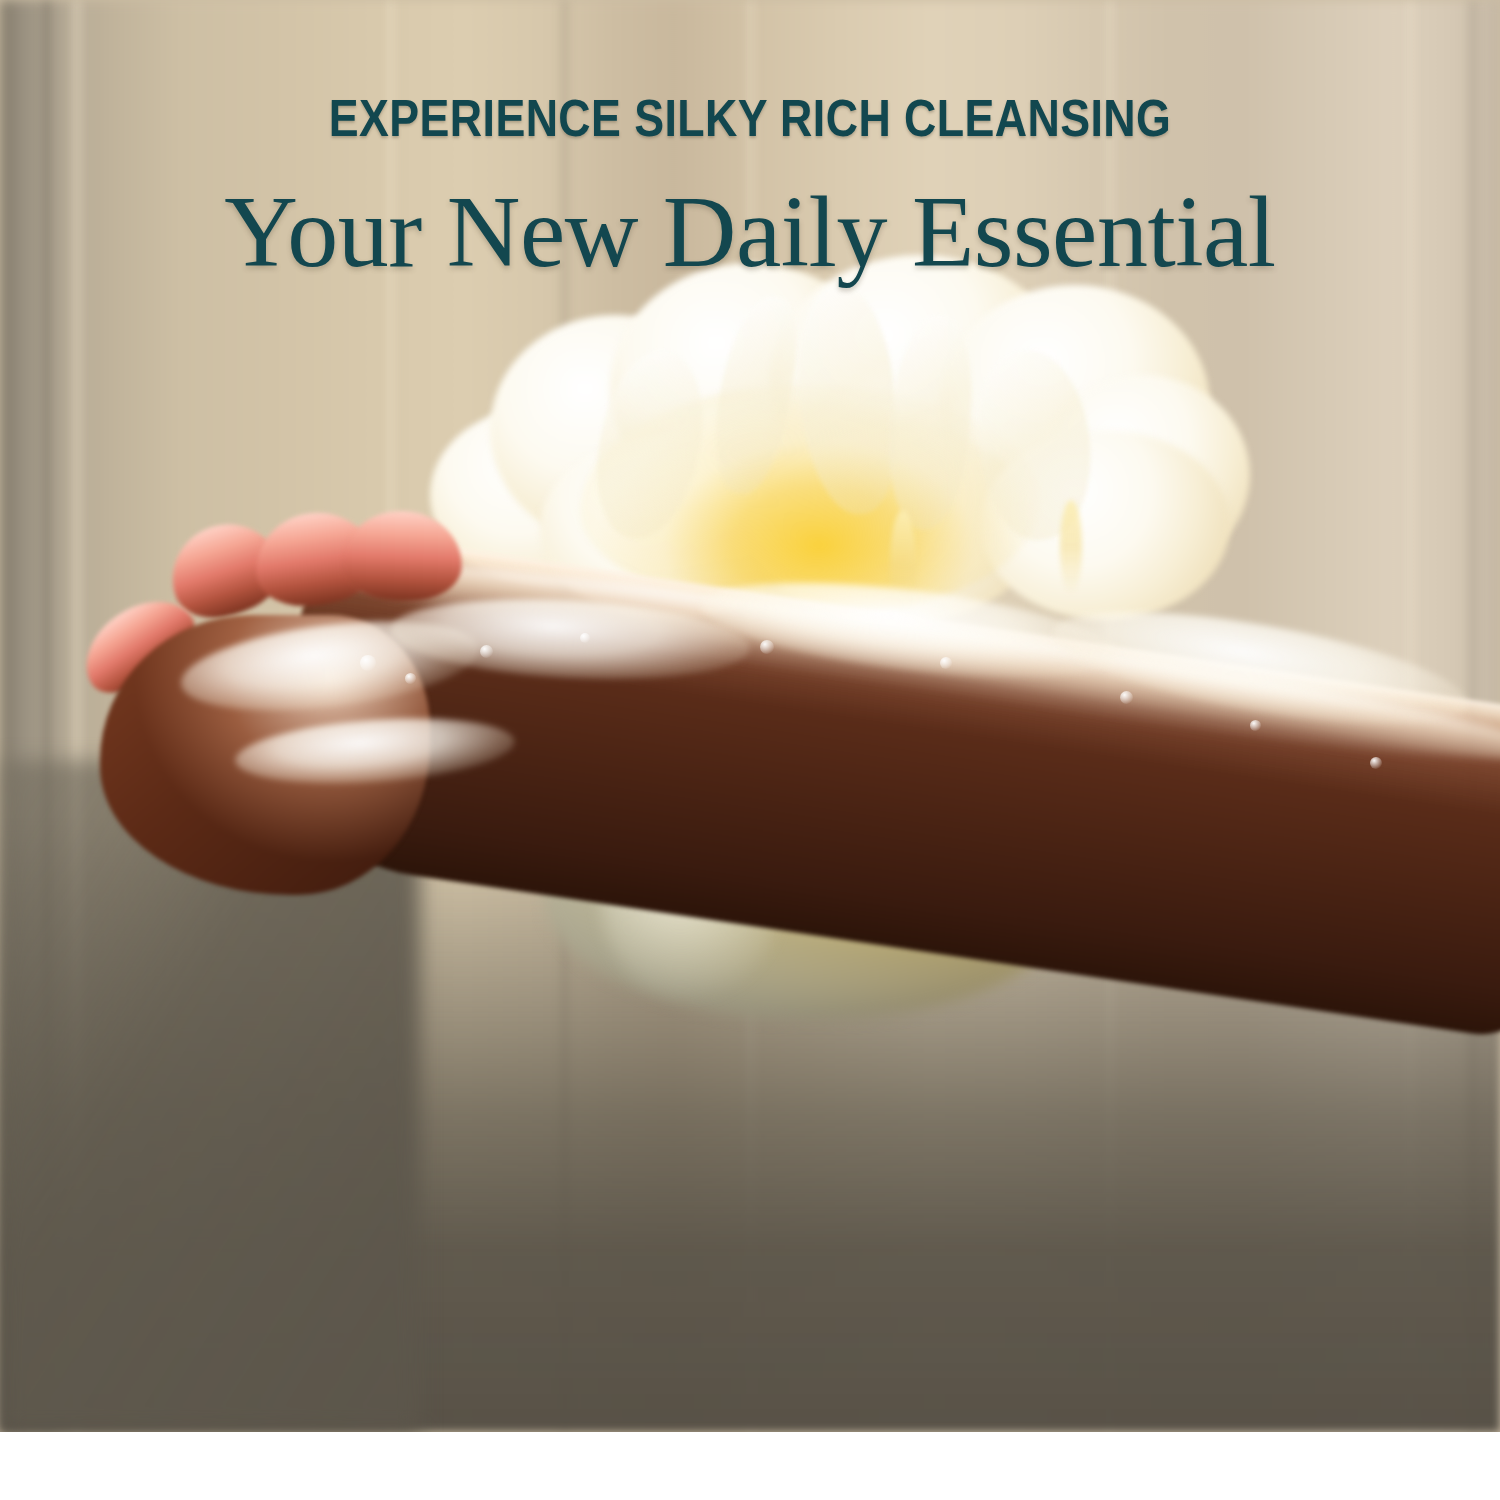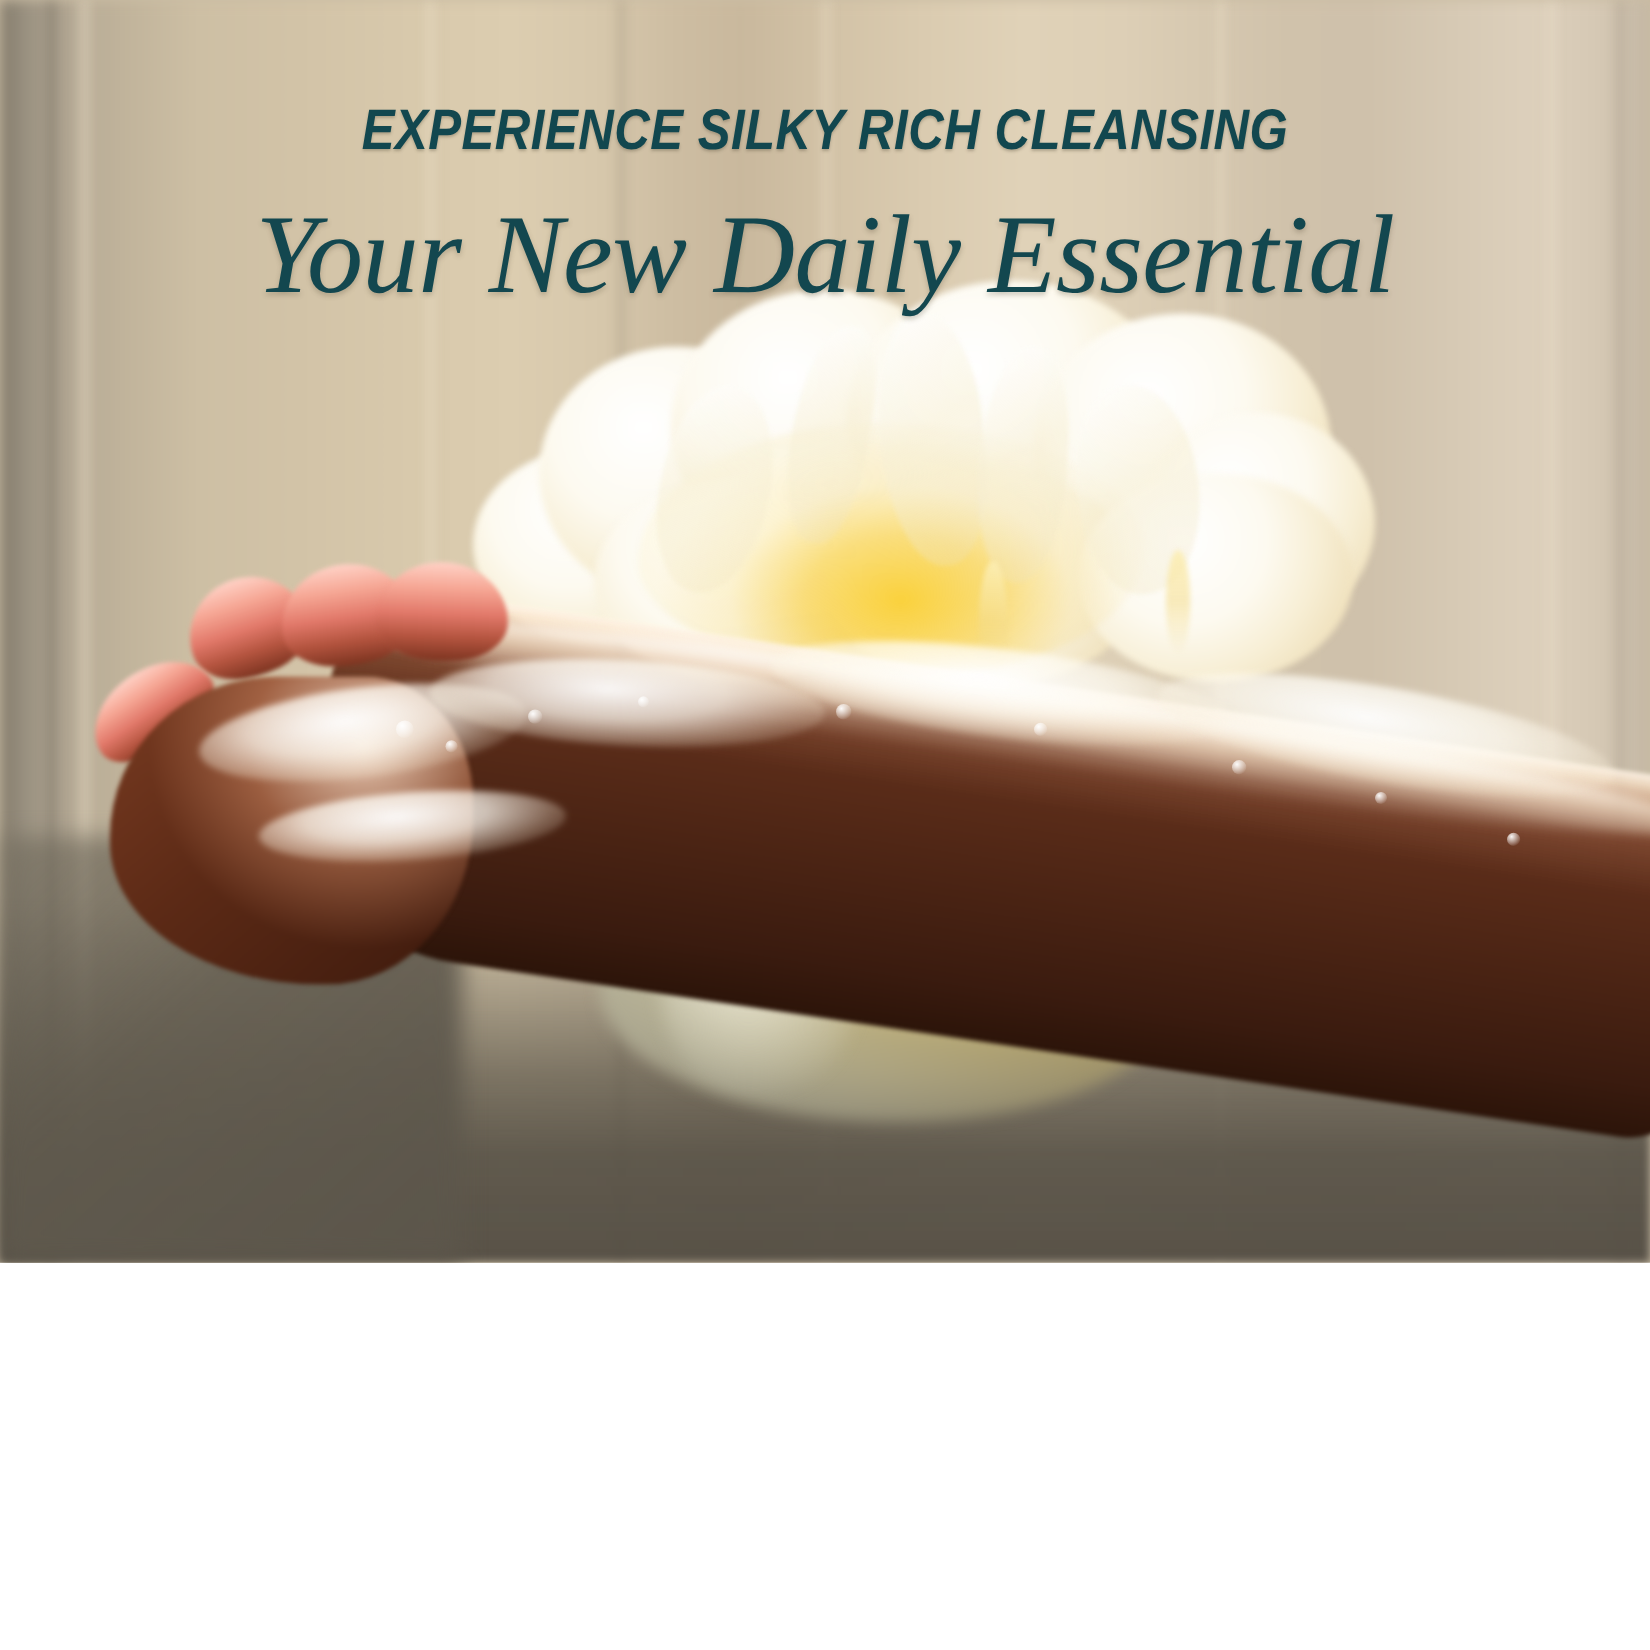--- a/index.html
+++ b/index.html
@@ -3,24 +3,23 @@
 <meta charset="utf-8">
 <style>
   html, body {
     margin: 0;
     padding: 0;
     background: #ffffff;
   }
   #canvas {
     position: relative;
     width: 1500px;
-    height: 1148px;
+    height: 1432px;
     overflow: hidden;
     font-family: "Liberation Sans", sans-serif;
-    font-style: italic;
   }
 
   
   .bg-base {
     position: absolute;
     inset: 0;
     background:
       linear-gradient(to bottom,
         rgba(255,255,255,0.00) 0%,
         rgba(255,255,255,0.00) 52%,

